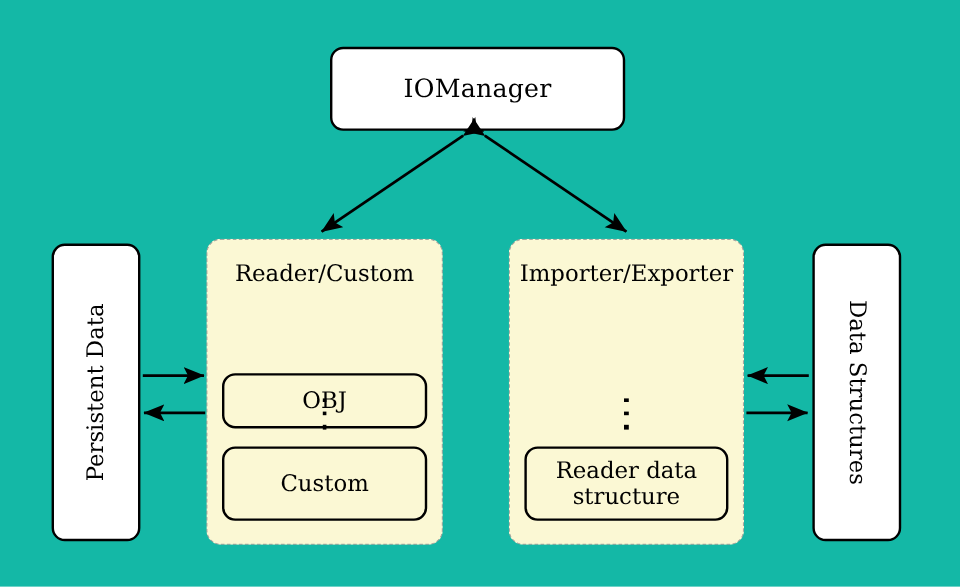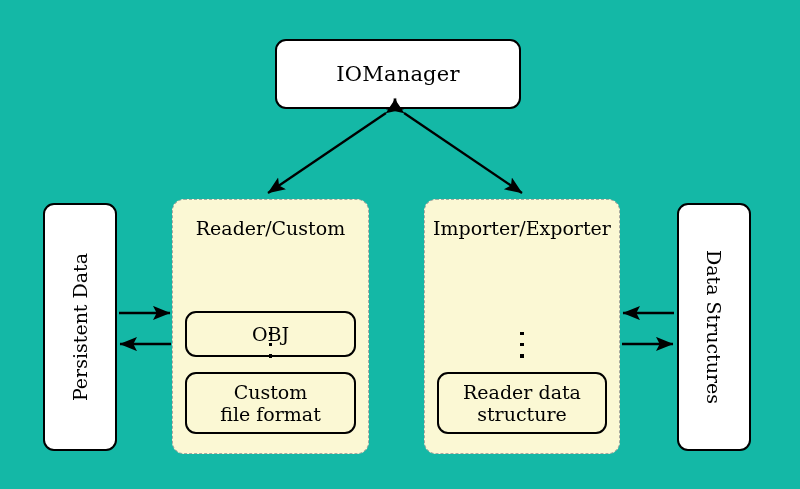--- a/index.html
+++ b/index.html
@@ -162,21 +162,20 @@
 
     <div class="vdots">
       <span></span>
         <span></span>
         <span></span>
     </div>
 
     <div class="item item-bottom">
       <span>
         <span>Custom</span><br>
-        <span>file format</span>
       </span>
     </div>
   </div>
 
   <div class="group" id="group-importer">
     <div class="group-title">Importer/Exporter</div>
 
 
     <div class="vdots">
       <span></span>

